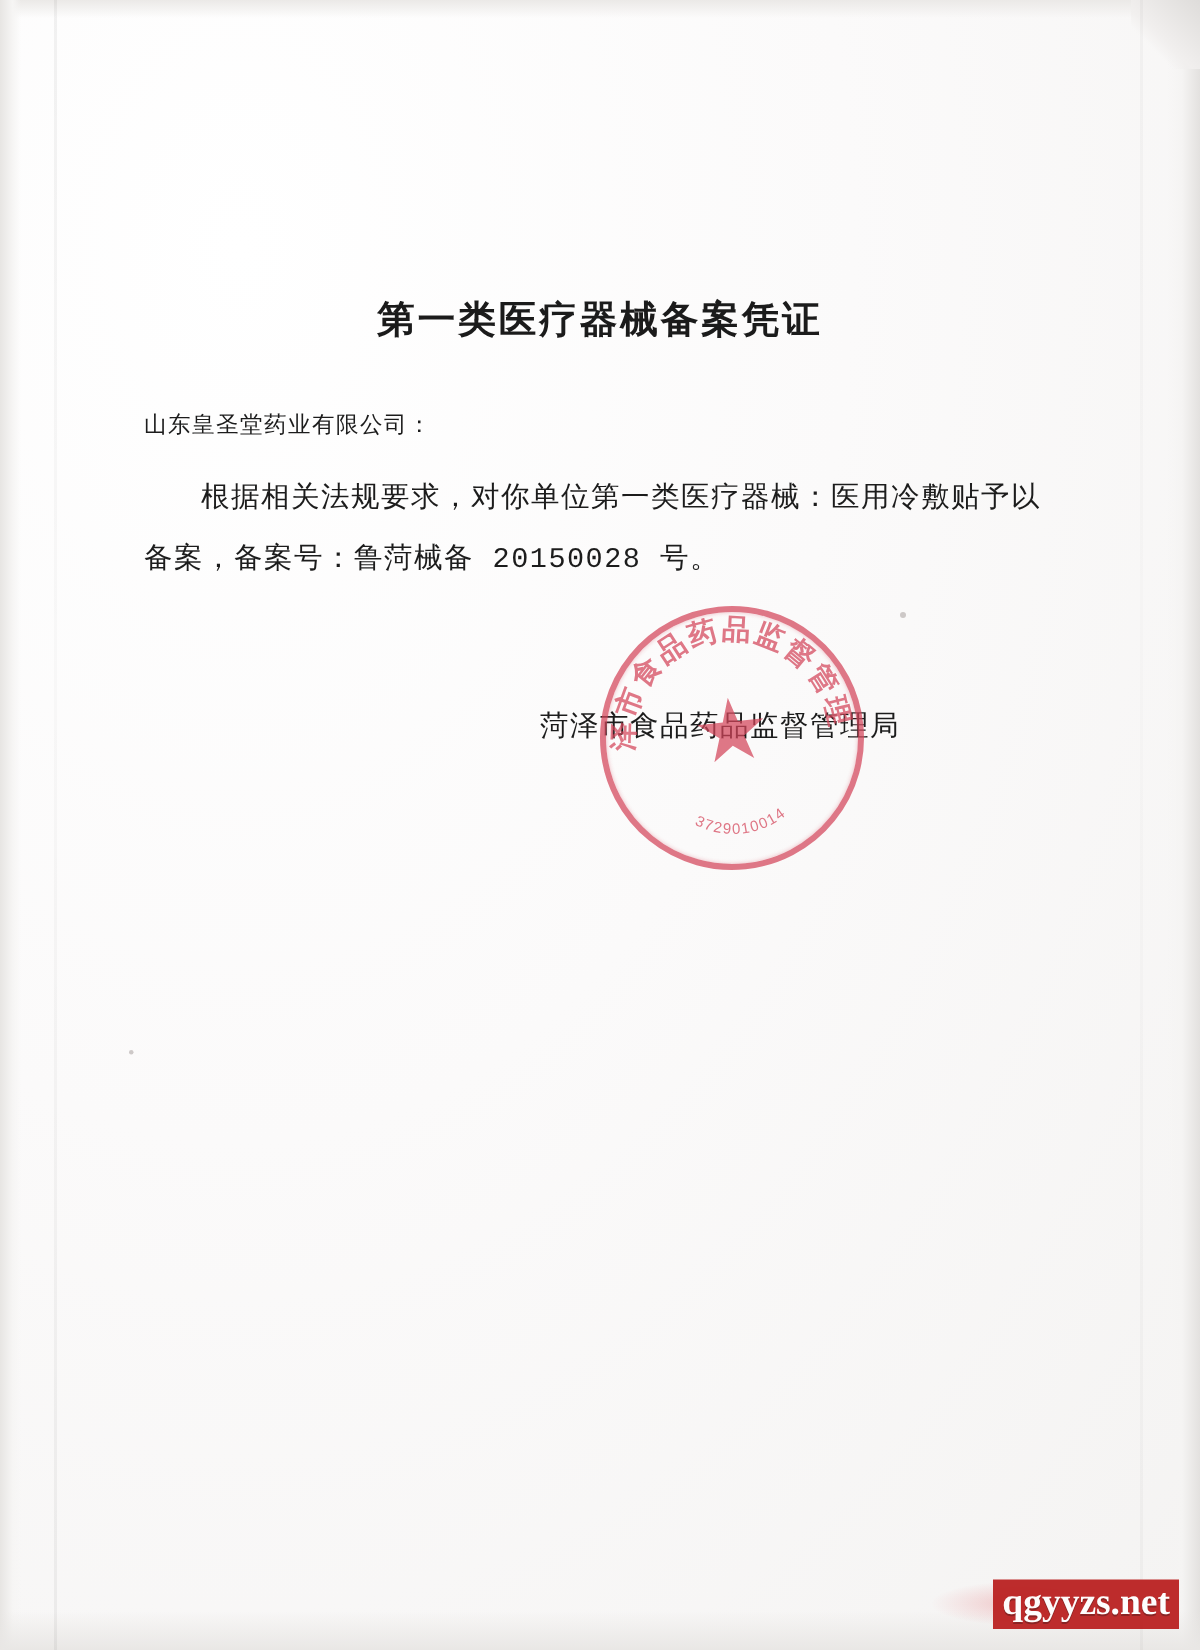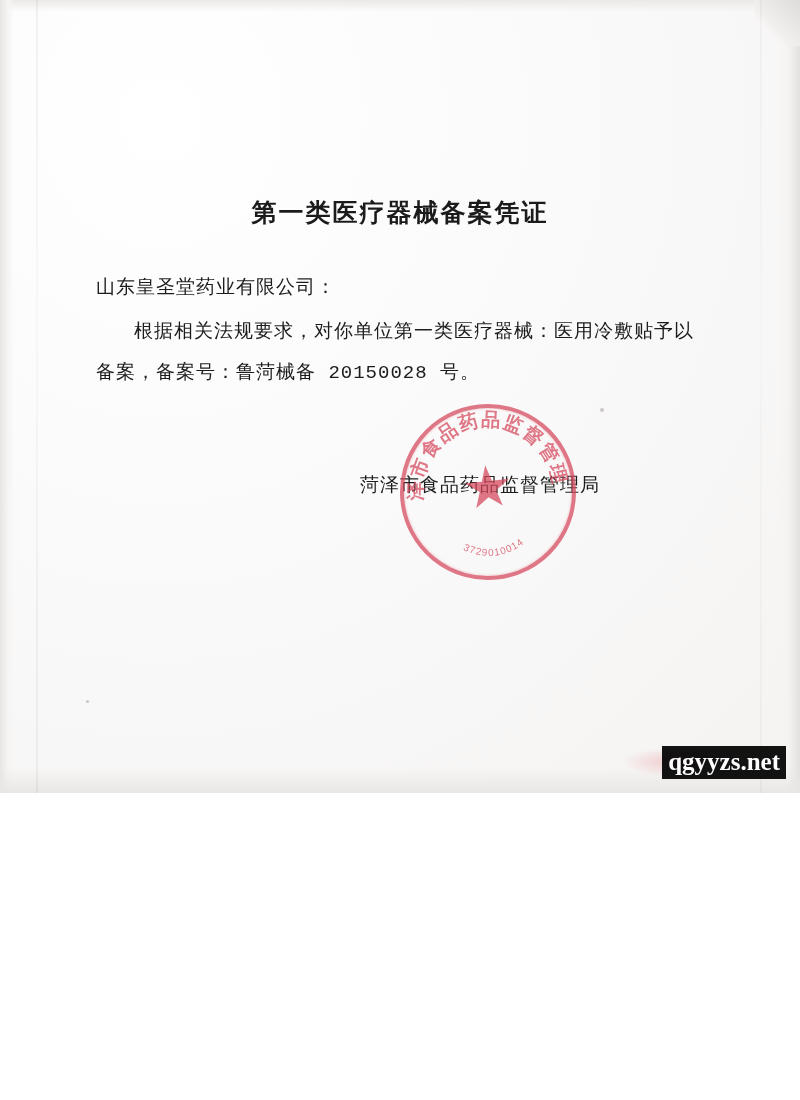--- a/index.html
+++ b/index.html
@@ -10,21 +10,21 @@
   body {
     width: 800px;
     height: 1100px;
     overflow: hidden;
     font-family: "Liberation Serif", serif;
   }
 
   #page {
     position: relative;
     width: 800px;
-    height: 793px;
+    height: 1100px;
     background: #fdfcfa;
     overflow: hidden;
   }
 
   
   .paper {
     position: absolute;
     inset: 0;
     background:
       radial-gradient(ellipse at 20% 15%, #ffffff 0%, #fbfafa 45%, #f4f3f2 100%),
@@ -78,21 +78,21 @@
     font-weight: bold;
     letter-spacing: 2px;
     color: #1b1b1b;
     font-family: "DejaVu Serif", "Liberation Serif", serif;
   }
 
   .addressee {
     position: absolute;
     top: 274px;
     left: 96px;
-    font-size: 19px;
+    font-size: 15px;
     color: #1c1c1c;
     letter-spacing: 1px;
     font-family: "DejaVu Serif", "Liberation Serif", serif;
   }
 
   .body-text {
     position: absolute;
     top: 312px;
     left: 96px;
     width: 610px;
@@ -171,21 +171,21 @@
     font-weight: normal;
     font-family: "Liberation Sans", sans-serif;
   }
 
   
   .watermark {
     position: absolute;
     right: 14px;
     bottom: 14px;
     padding: 2px 6px 3px 6px;
-    background: #000000;
+    background: #b91c1c;
     color: #ffffff;
     font-family: "Liberation Serif", serif;
     font-weight: bold;
     font-size: 25px;
     letter-spacing: 0px;
     line-height: 28px;
     text-shadow: 0 1px 0 rgba(0,0,0,0.3);
     opacity: 0.92;
   }
   .wm-smudge {

